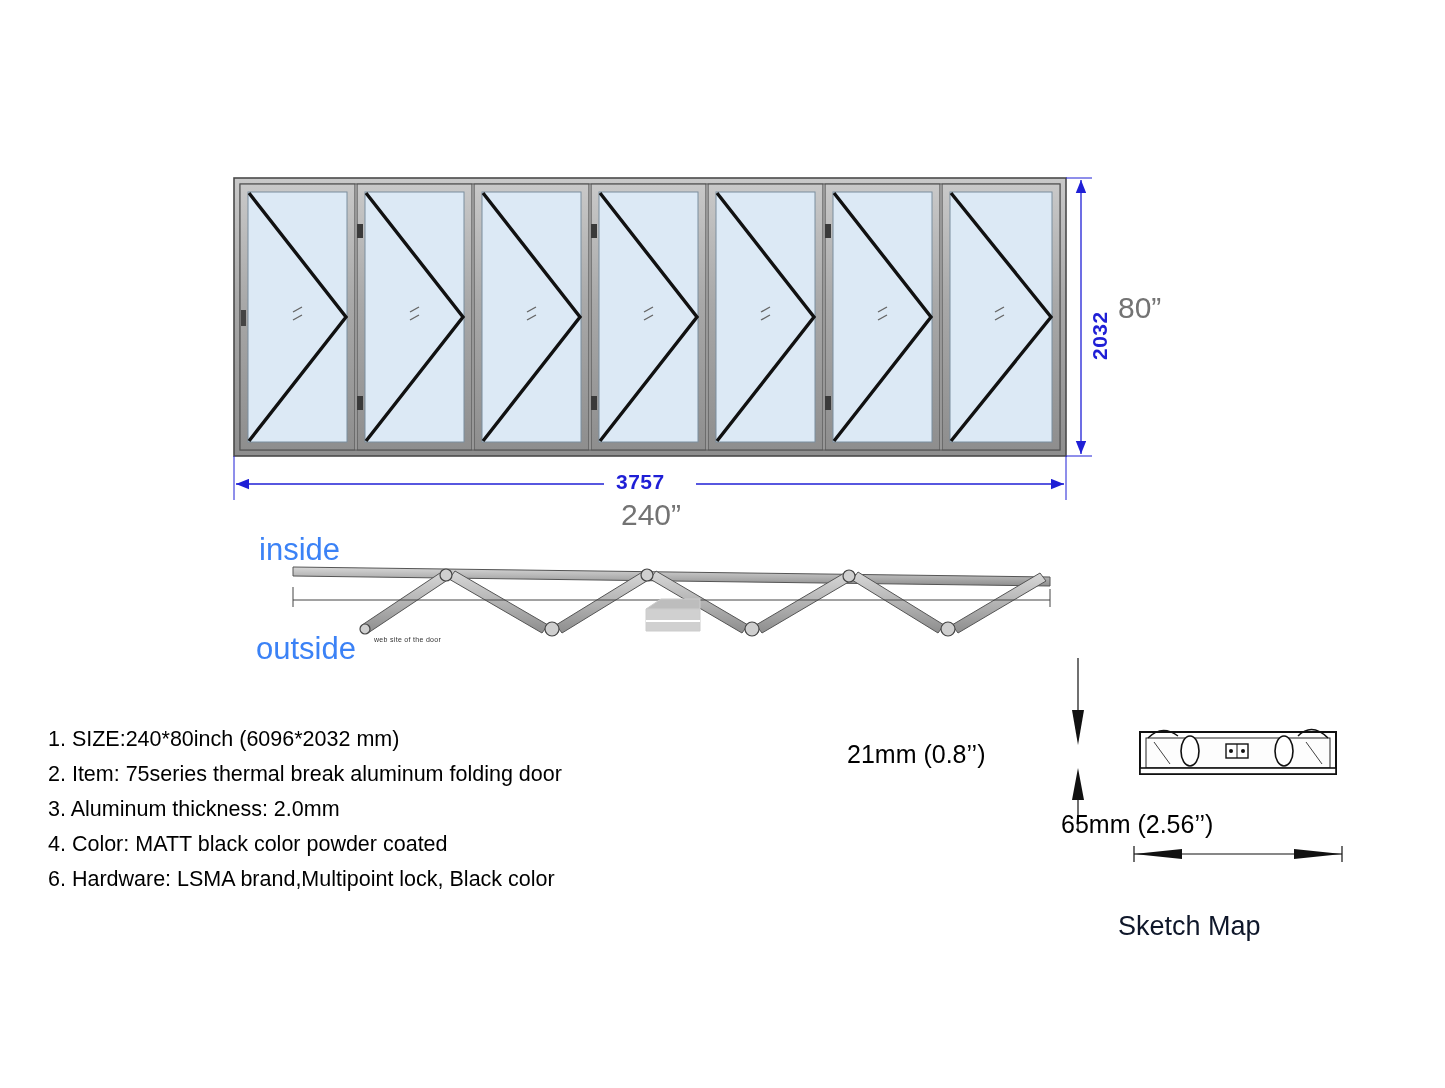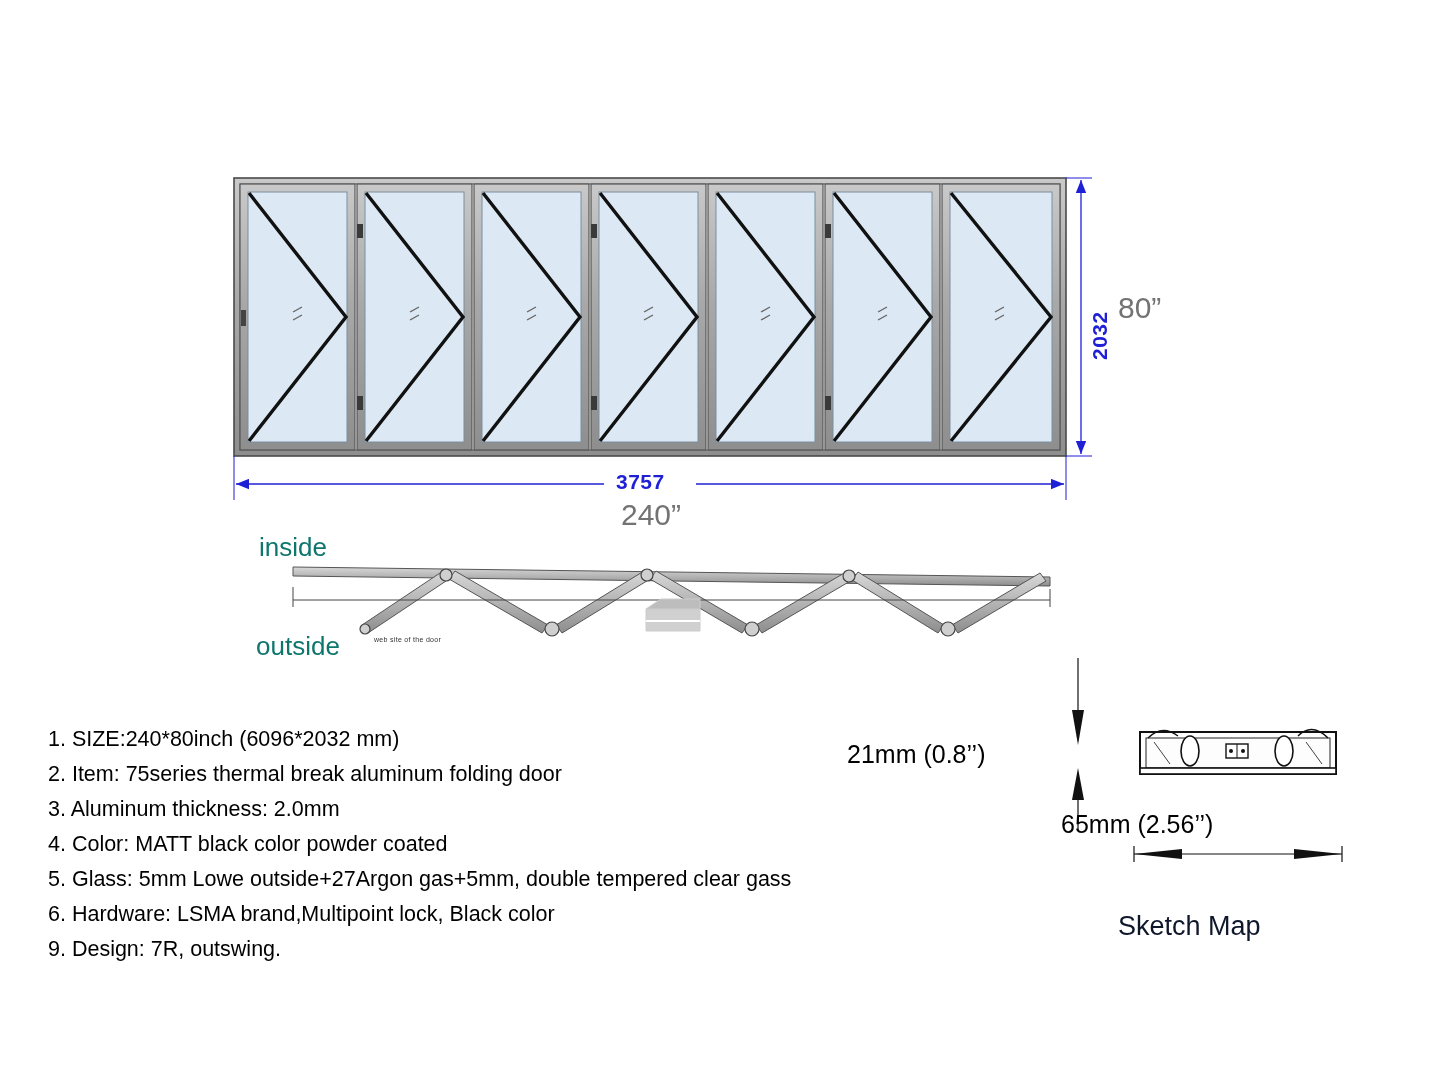--- a/index.html
+++ b/index.html
@@ -36,22 +36,22 @@
     transform-origin: left top;
   }
   .inchtext {
     position: absolute;
     color: #737373;
     font-size: 30px;
   }
 
   .labeltext {
     position: absolute;
-    color: #0f766e;
-    font-size: 26px;
+    color: #3b82f6;
+    font-size: 31px;
   }
 
   
   .speclist {
     position: absolute;
     left: 48px;
     top: 722px;
     width: 900px;
   }
   .speclist .line {
@@ -230,23 +230,21 @@
 
   <div class="labeltext" style="left:259px; top:532px;">inside</div>
   <div class="labeltext" style="left:256px; top:631px;">outside</div>
   <div class="tiny-note" style="left:374px; top:636px;">web site of the door</div>
 
   <div class="speclist">
     <div class="line">1. SIZE:240*80inch (6096*2032 mm)</div>
     <div class="line">2. Item: 75series thermal break aluminum folding door</div>
     <div class="line">3. Aluminum thickness: 2.0mm</div>
     <div class="line">4. Color: MATT black color powder coated</div>
-    <div class="line">5. Glass: 5mm Lowe outside+27Argon gas+5mm, double tempered clear gass</div>
     <div class="line">6. Hardware: LSMA brand,Multipoint lock, Black color</div>
-    <div class="line">9. Design: 7R, outswing.</div>
   </div>
 
   <svg width="420" height="300" style="position:absolute;left:1030px;top:650px;">
     <defs>
       <marker id="arrowBlk" markerWidth="10" markerHeight="10" refX="8" refY="3.5" orient="auto">
         <path d="M0,0 L8,3.5 L0,7 z" fill="#111"></path>
       </marker>
     </defs>
 
     <g>

